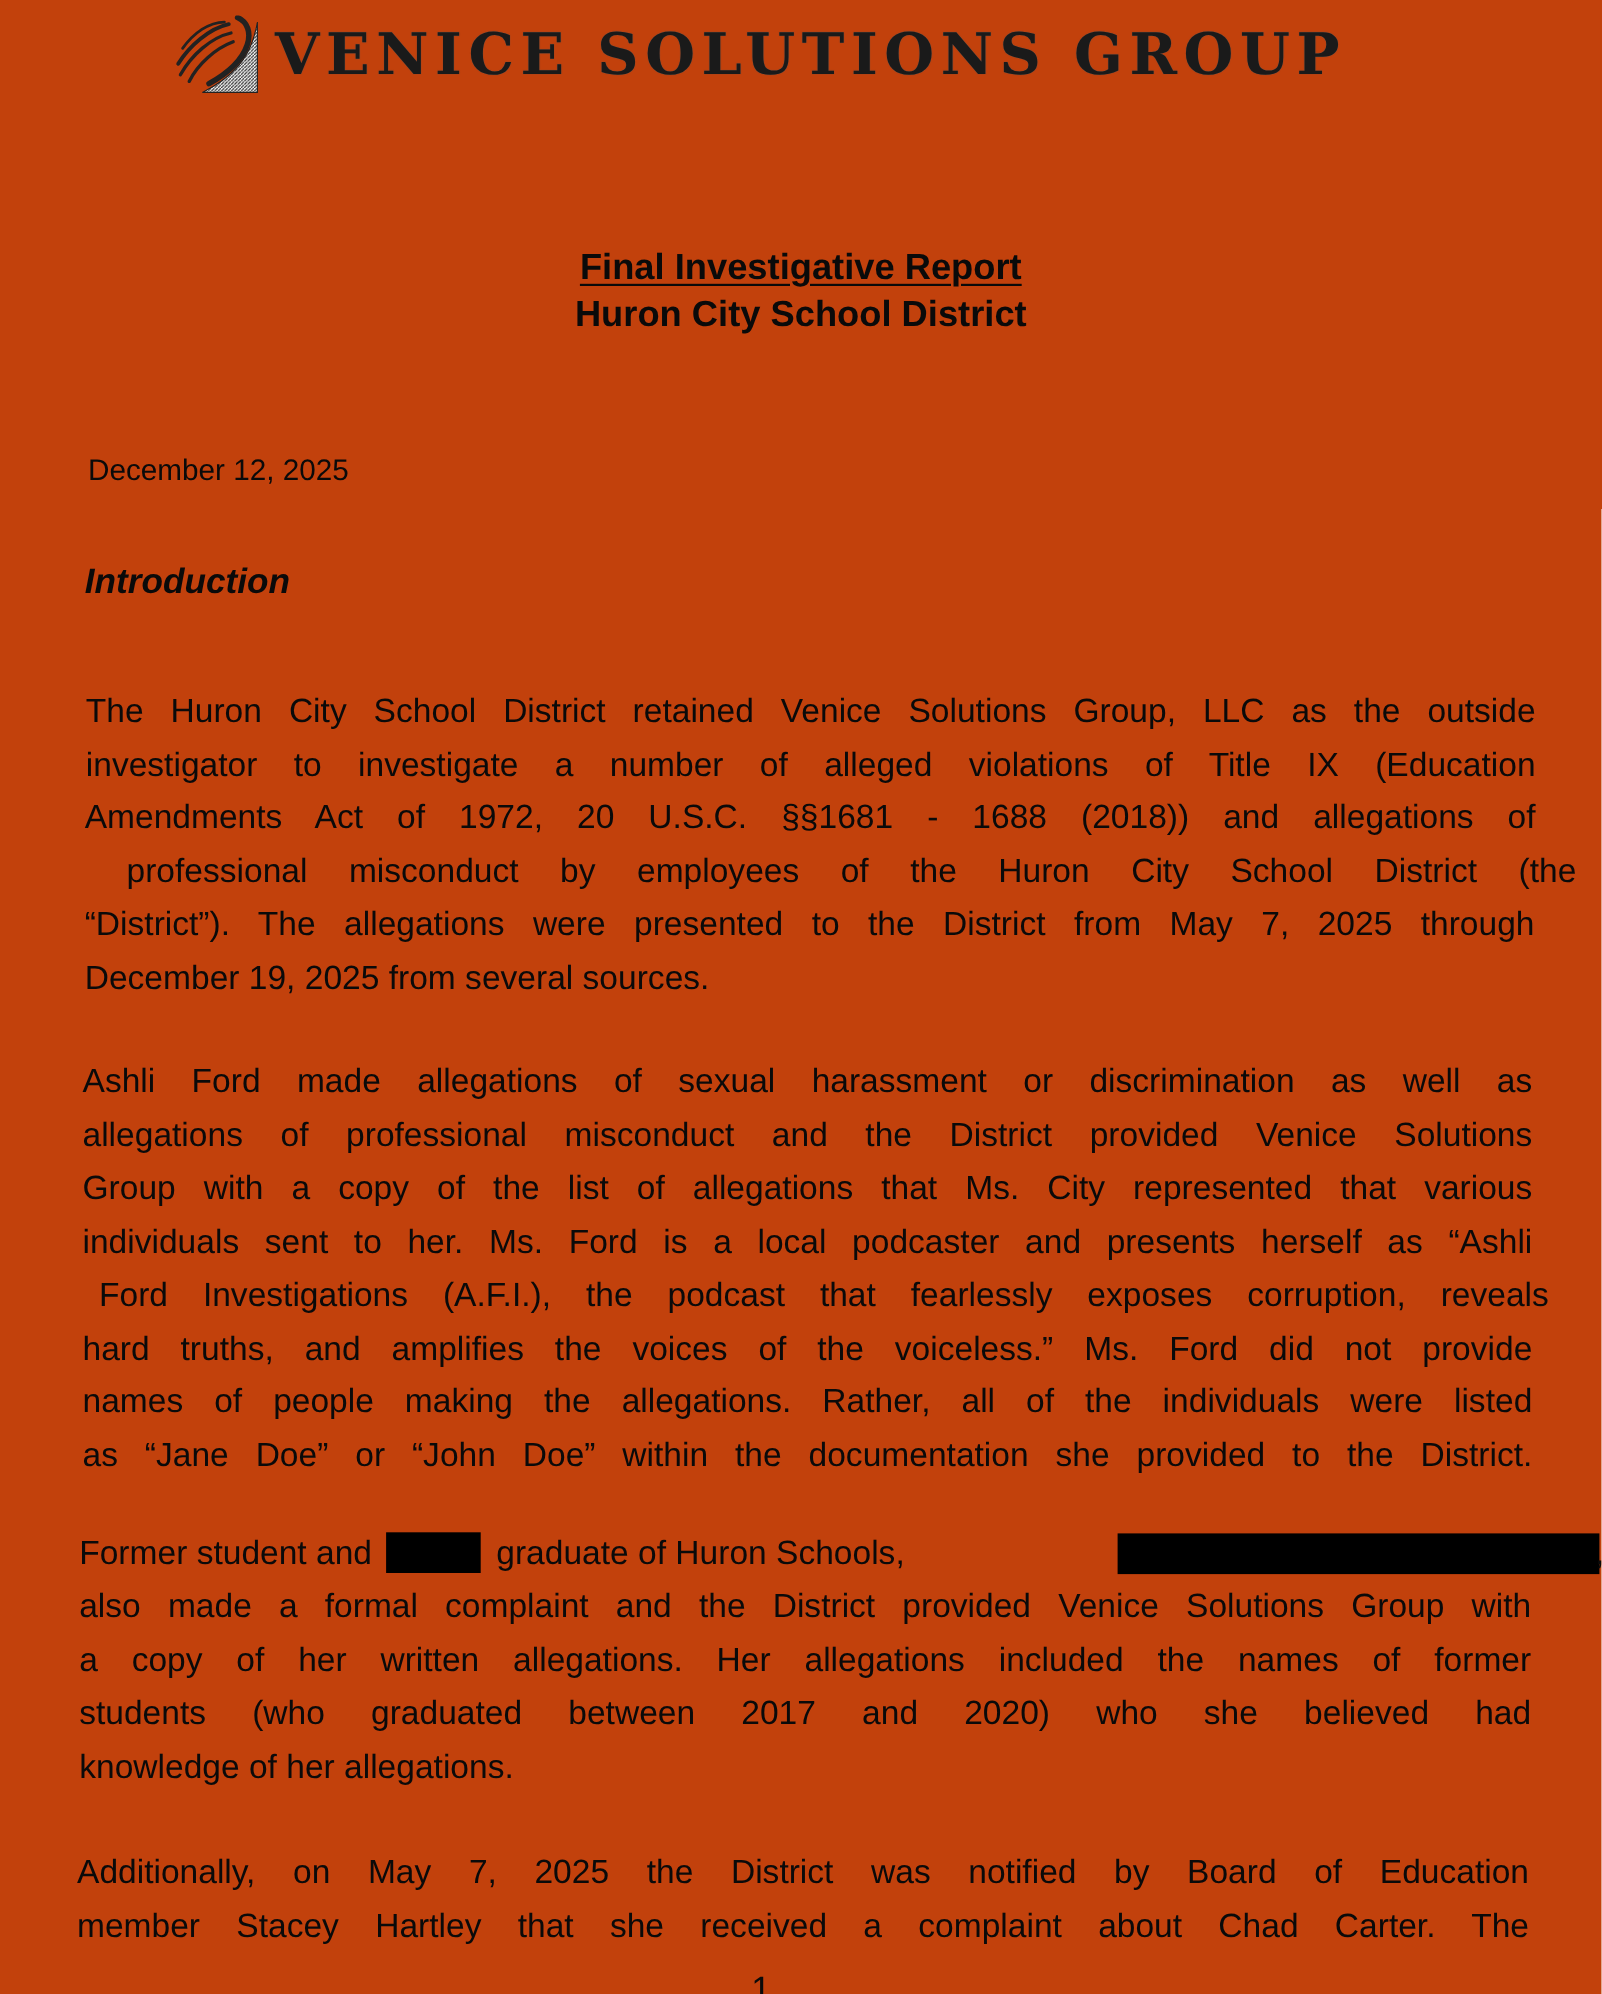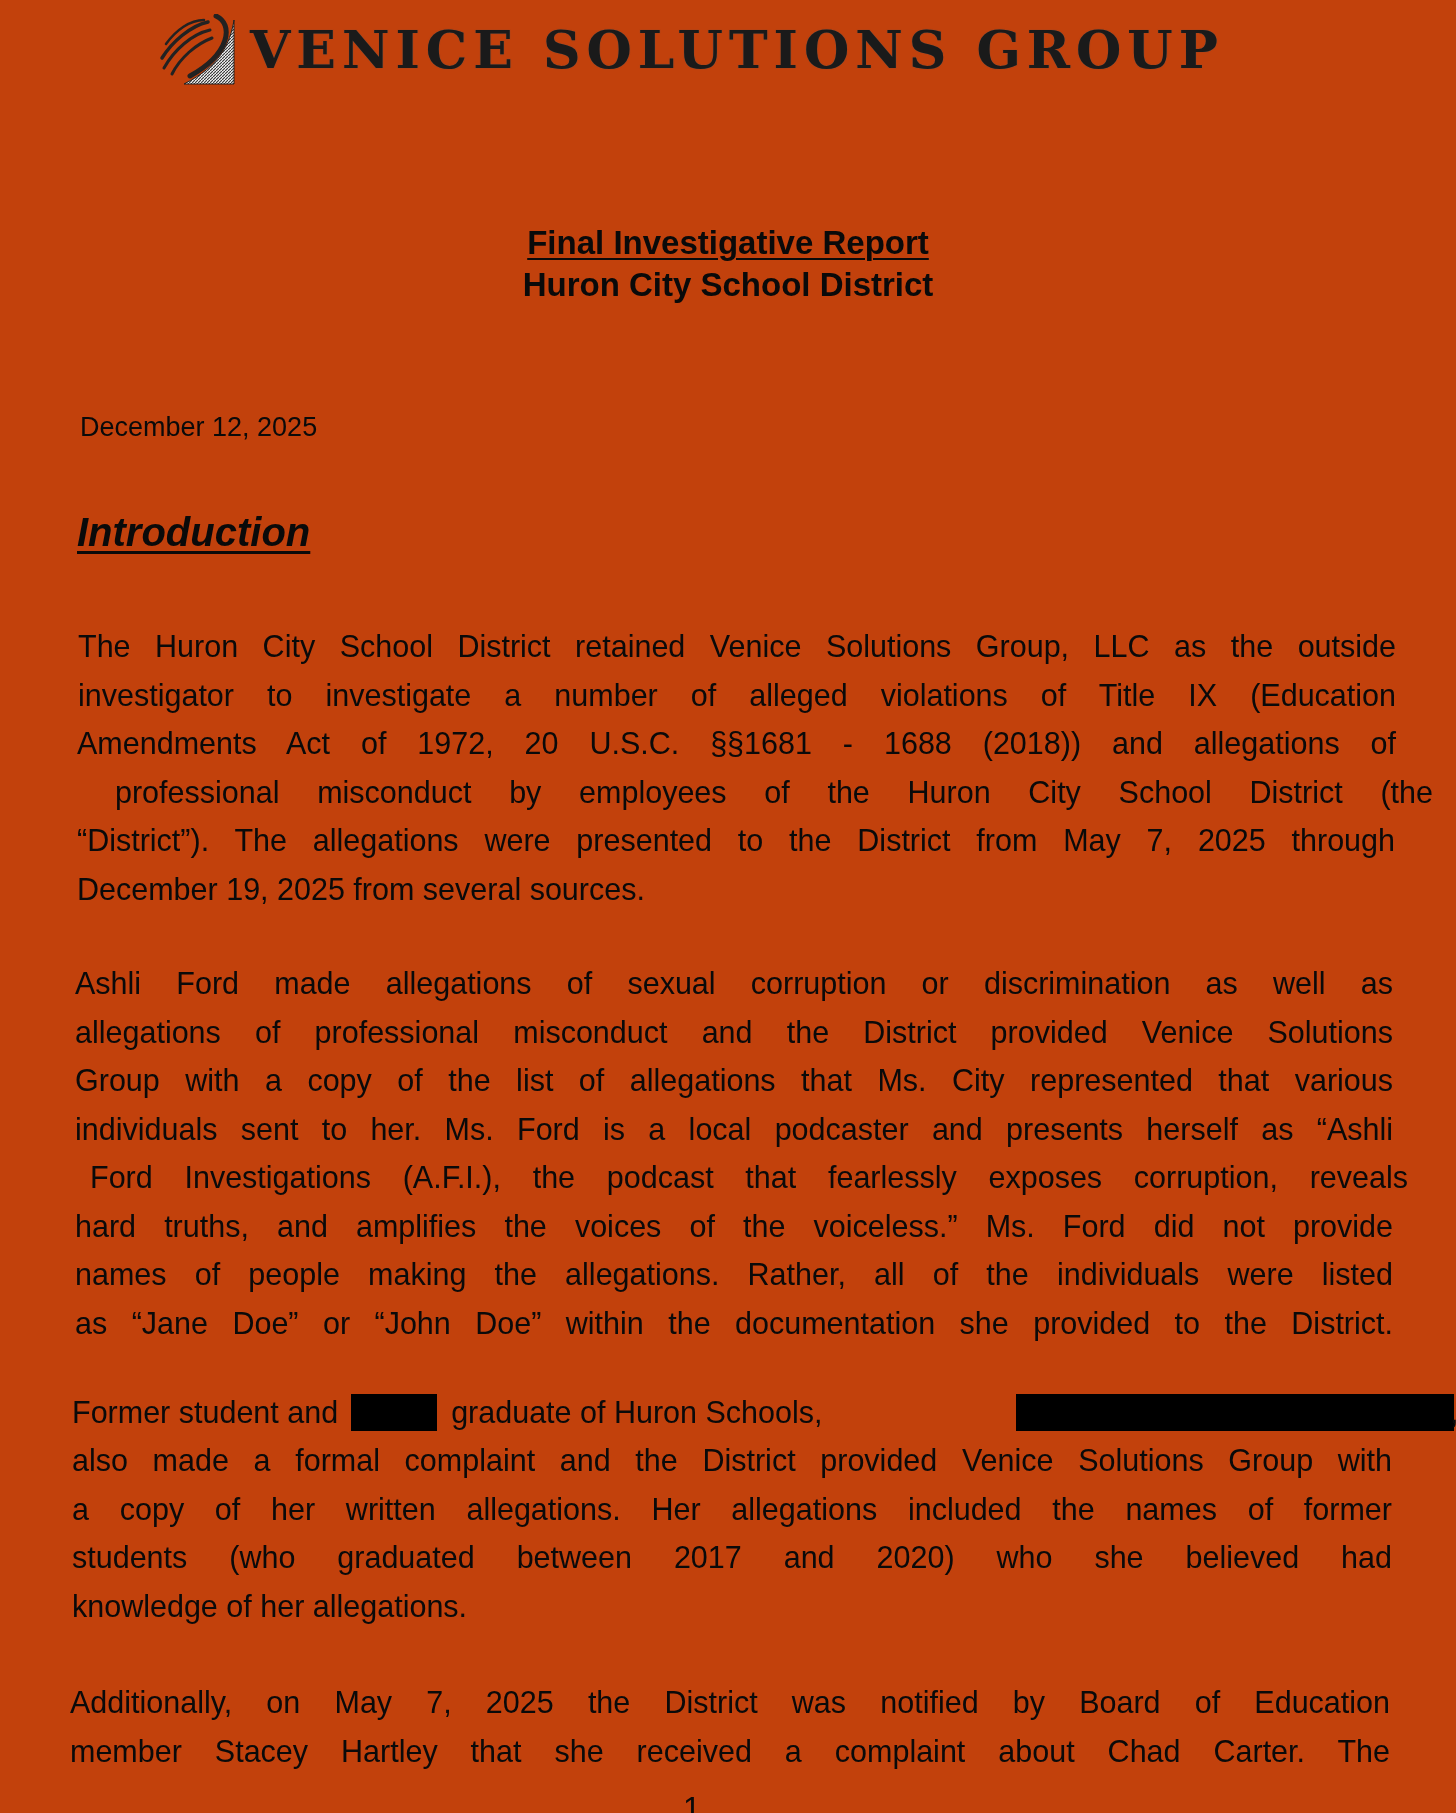--- a/index.html
+++ b/index.html
@@ -9,21 +9,21 @@
     
     .letterhead { position: absolute; left: 150px; top: 14px; height: 72px; display: flex; align-items: center; }
     .logo-mark { width: 86px; height: 72px; margin-right: 14px; }
     .brand { font-family: "DejaVu Serif", "Liberation Serif", serif; font-weight: bold; font-size: 52px; letter-spacing: 6px; color: #1a1a1a; line-height: 1; white-space: nowrap; text-shadow: 0 0 1px #555; }
 
     
     .title-block { position: absolute; left: 0; width: 1456px; top: 222px; text-align: center; font-family: "Liberation Sans", "DejaVu Sans", sans-serif; font-weight: bold; font-size: 33px; line-height: 42px; color: #0a0a0a; }
     .title-block .t2 { text-decoration: underline; text-decoration-thickness: 2px; text-underline-offset: 4px; }
 
     .date { position: absolute; left: 80px; top: 412px; font-family: "Liberation Sans", "DejaVu Sans", sans-serif; font-size: 27px; }
-    .section-heading { position: absolute; left: 77px; top: 510px; font-family: "Liberation Sans", "DejaVu Sans", sans-serif; font-size: 40px; font-weight: bold; font-style: italic; text-decoration: underline; text-decoration-thickness: 3px; text-underline-offset: 5px; }
+    .section-heading { position: absolute; left: 77px; top: 510px; font-family: "Liberation Sans", "DejaVu Sans", sans-serif; font-size: 32px; font-weight: bold; font-style: italic; text-decoration-thickness: 3px; text-underline-offset: 5px; }
 
     
     .para { position: absolute; font-family: "Liberation Sans", "DejaVu Sans", sans-serif; font-size: 30.5px; color: #0a0a0a; }
     .line { position: absolute; height: 40px; line-height: 40px; white-space: nowrap; text-align: justify; text-align-last: justify; overflow: visible; }
     .line.last { text-align-last: left; }
 
     .redact { display: inline-block; background: #000; height: 37px; vertical-align: -8px; }
 
     .page-number { position: absolute; left: 683px; top: 1790px; font-family: "Liberation Sans", "DejaVu Sans", sans-serif; font-size: 32px; }
   </style>
@@ -62,21 +62,21 @@
   <div class="para" style="left:0;top:0;">
     <div class="line" style="left:78px;top:626px;width:1318px;">The Huron City School District retained Venice Solutions Group, LLC as the outside</div>
     <div class="line" style="left:78px;top:675px;width:1318px;">investigator to investigate a number of alleged violations of Title IX (Education</div>
     <div class="line" style="left:77px;top:723px;width:1319px;">Amendments Act of 1972, 20 U.S.C. §§1681 - 1688 (2018)) and allegations of</div>
     <div class="line" style="left:77px;top:772px;width:1318px;margin-left:38px;">professional misconduct by employees of the Huron City School District (the</div>
     <div class="line" style="left:77px;top:820px;width:1318px;">“District”). The allegations were presented to the District from May 7, 2025 through</div>
     <div class="line last" style="left:77px;top:869px;width:1318px;">December 19, 2025 from several sources.</div>
   </div>
 
   <div class="para" style="left:0;top:0;">
-    <div class="line" style="left:75px;top:963px;width:1318px;">Ashli Ford made allegations of sexual corruption or discrimination as well as</div>
+    <div class="line" style="left:75px;top:963px;width:1318px;">Ashli Ford made allegations of sexual harassment or discrimination as well as</div>
     <div class="line" style="left:75px;top:1012px;width:1318px;">allegations of professional misconduct and the District provided Venice Solutions</div>
     <div class="line" style="left:75px;top:1060px;width:1318px;">Group with a copy of the list of allegations that Ms. City represented that various</div>
     <div class="line" style="left:75px;top:1109px;width:1318px;">individuals sent to her. Ms. Ford is a local podcaster and presents herself as “Ashli</div>
     <div class="line" style="left:75px;top:1157px;width:1318px;margin-left:15px;">Ford Investigations (A.F.I.), the podcast that fearlessly exposes corruption, reveals</div>
     <div class="line" style="left:75px;top:1206px;width:1318px;">hard truths, and amplifies the voices of the voiceless.” Ms. Ford did not provide</div>
     <div class="line" style="left:75px;top:1254px;width:1318px;">names of people making the allegations.  Rather, all of the individuals were listed</div>
     <div class="line" style="left:75px;top:1303px;width:1318px;">as “Jane Doe” or “John Doe” within the documentation she provided to the District.</div>
   </div>
 
   <div class="para" style="left:0;top:0;">

